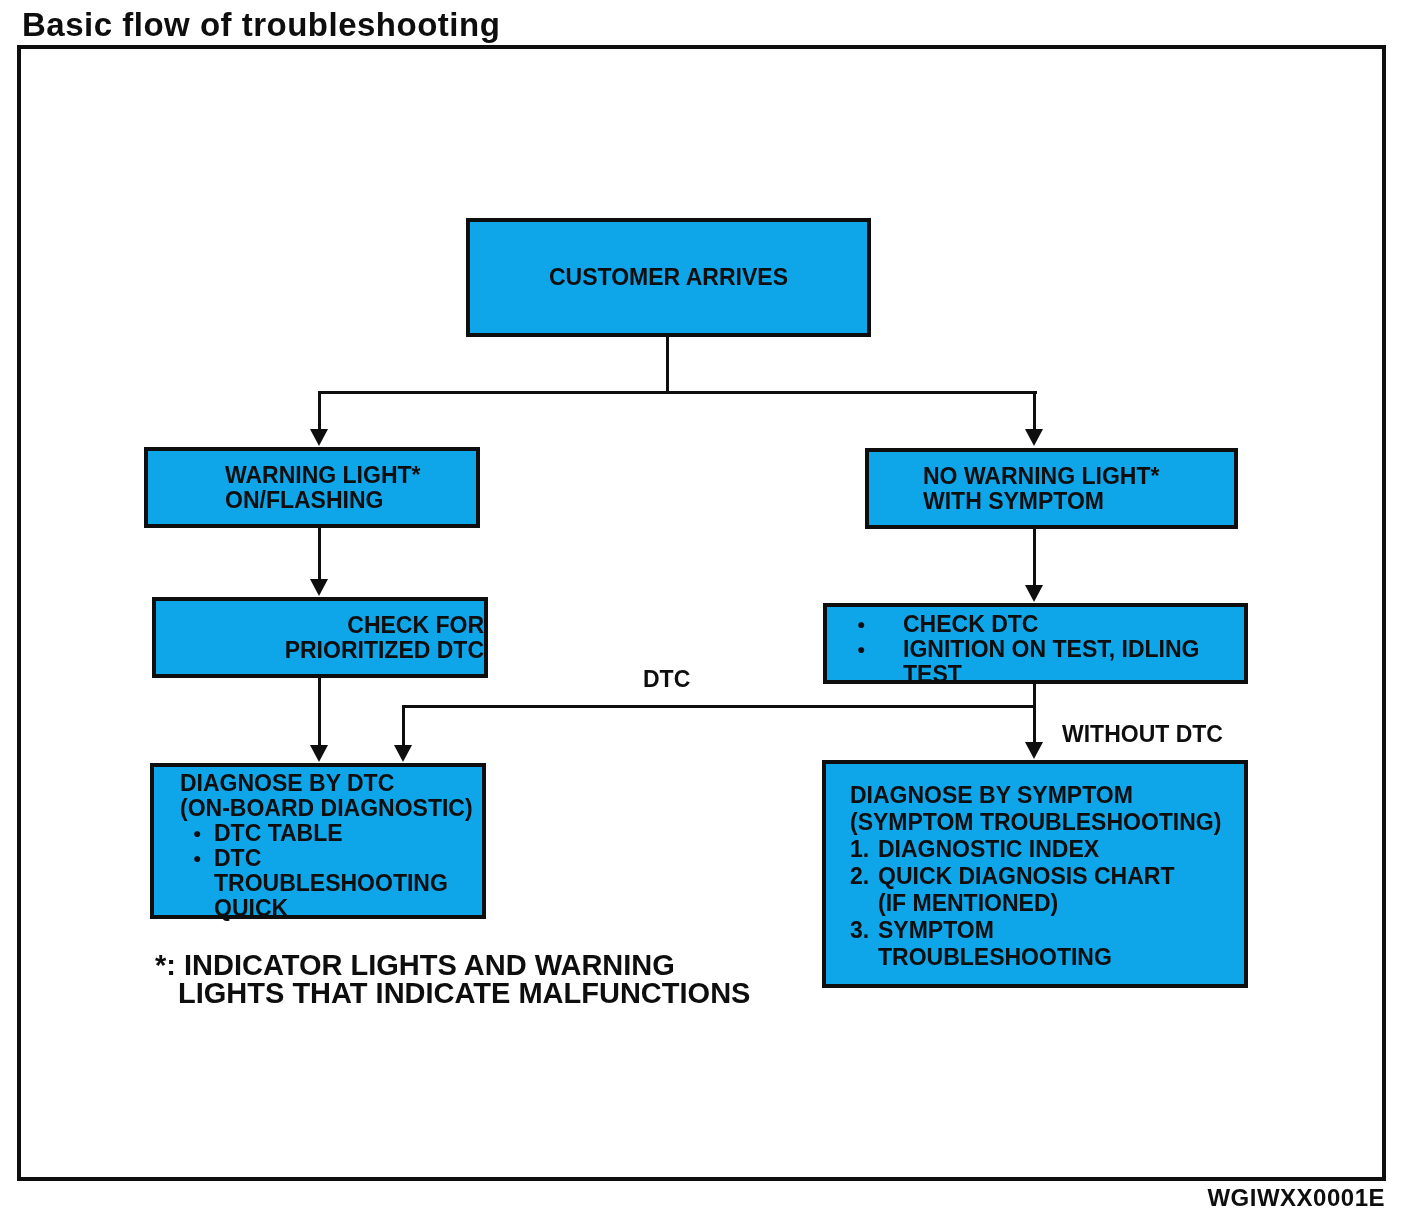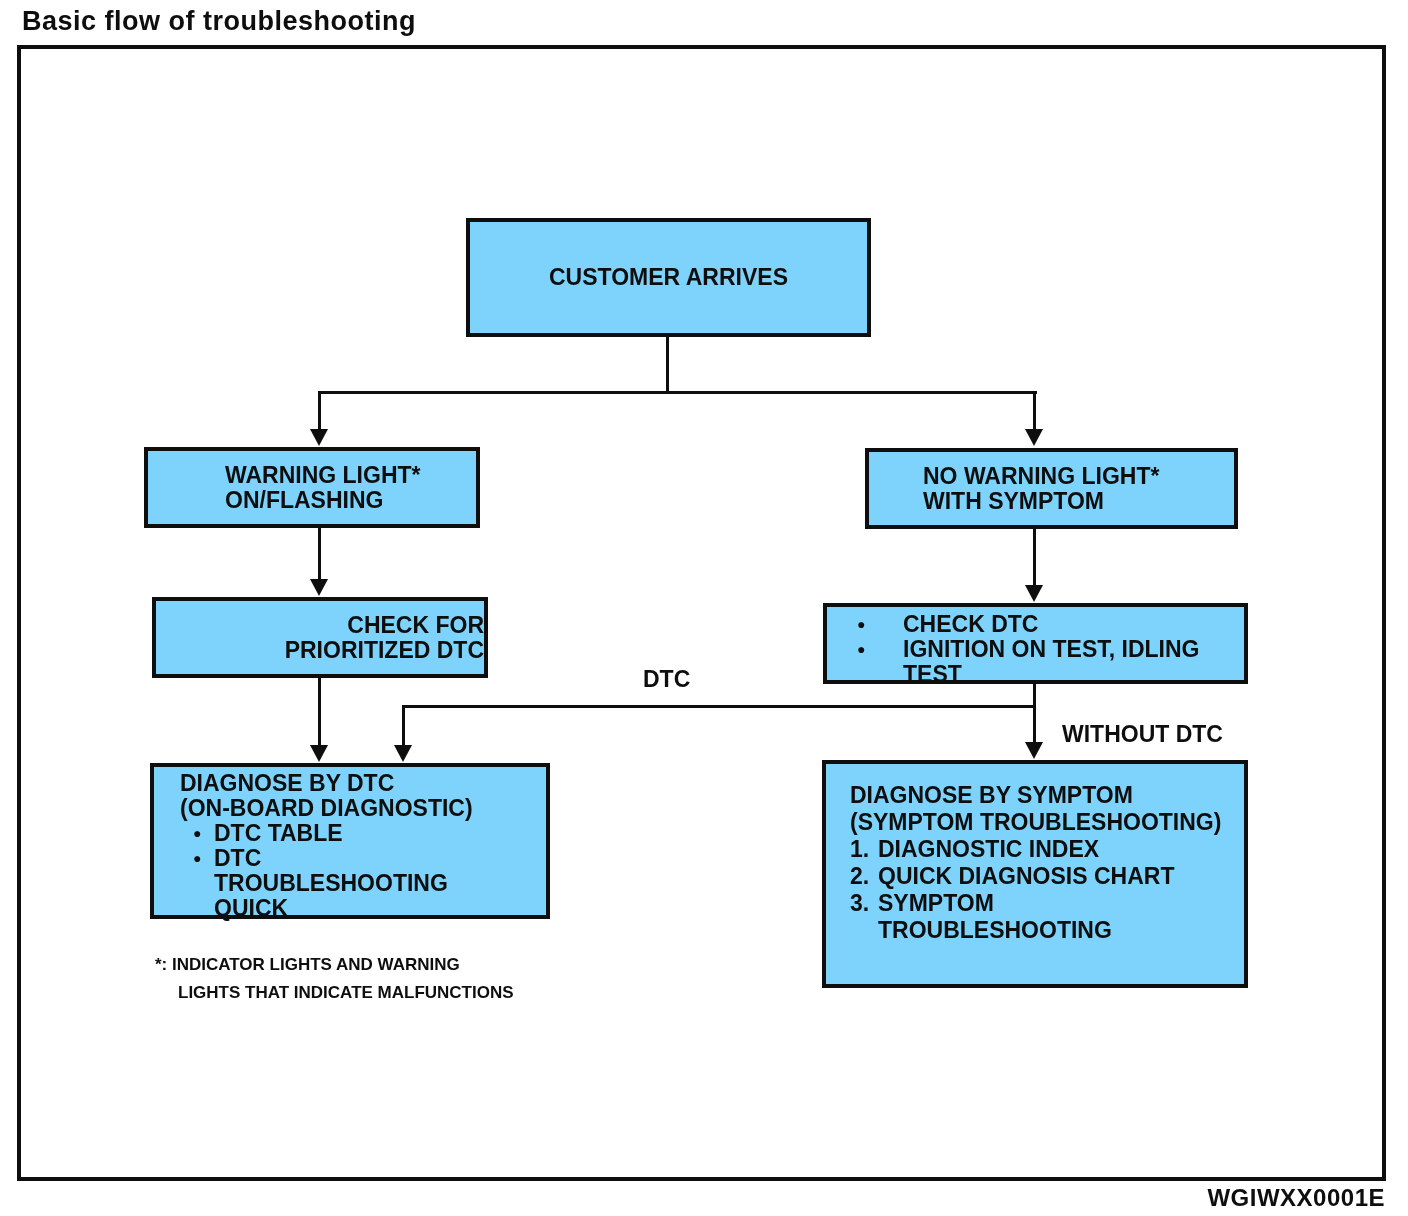--- a/index.html
+++ b/index.html
@@ -7,59 +7,59 @@
     position: relative;
     width: 1408px; height: 1216px;
     background: #ffffff;
     font-family: "Liberation Sans", sans-serif;
     font-weight: bold;
     color: #0e0e0e;
     overflow: hidden;
   }
   .title {
     position: absolute; left: 22px; top: 6px;
-    font-size: 27px; letter-spacing: 0.5px;
+    font-size: 33px; letter-spacing: 0.5px;
     margin: 0; white-space: nowrap;
   }
   .frame {
     position: absolute; left: 17px; top: 45px;
     width: 1369px; height: 1136px;
     border: 4px solid #0e0e0e; box-sizing: border-box;
     background: #ffffff;
   }
   .node {
     position: absolute; box-sizing: border-box;
-    border: 4px solid #0e0e0e; background: #7dd3fc;
+    border: 4px solid #0e0e0e; background: #0ea5e9;
     font-size: 23px; line-height: 25px;
   }
   .vcenter { display: flex; flex-direction: column; justify-content: center; }
   .hcenter { align-items: center; text-align: center; }
   .nw { white-space: nowrap; }
   .line { position: absolute; background: #0e0e0e; }
   .arrow {
     position: absolute; width: 0; height: 0;
     border-left: 9px solid transparent;
     border-right: 9px solid transparent;
     border-top: 17px solid #0e0e0e;
   }
   .lbl { position: absolute; font-size: 23px; white-space: nowrap; }
   .brow { display: flex; }
   .bmark { flex: 0 0 auto; font-size: 14px; line-height: 25px; }
   .nmark { flex: 0 0 auto; }
-  .footnote { position: absolute; left: 155px; top: 951px; font-size: 17px; line-height: 28px; }
+  .footnote { position: absolute; left: 155px; top: 951px; font-size: 29px; line-height: 28px; }
   .footnote .cont { margin-left: 23px; }
   .figcode { position: absolute; right: 23px; top: 1184px; font-size: 24px; letter-spacing: 0.5px; }
   
   .n-customer { left: 466px; top: 218px; width: 405px; height: 119px; }
   .n-warning  { left: 144px; top: 447px; width: 336px; height: 81px; padding-left: 77px; }
   .n-nowarn   { left: 865px; top: 448px; width: 373px; height: 81px; padding-left: 54px; }
   .n-checkpr  { left: 152px; top: 597px; width: 336px; height: 81px; padding-left: 74px; align-items: flex-end; }
   .n-checkdtc { left: 823px; top: 603px; width: 425px; height: 81px; padding: 5px 6px 0 30px; }
   .n-checkdtc .bmark { width: 46px; }
-  .n-diagdtc  { left: 150px; top: 763px; width: 400px; height: 156px; padding: 4px 4px 0 26px; }
+  .n-diagdtc  { left: 150px; top: 763px; width: 336px; height: 156px; padding: 4px 4px 0 26px; }
   .n-diagdtc .bullets { padding-left: 13px; }
   .n-diagdtc .bmark { width: 21px; }
   .n-diagsym  { left: 822px; top: 760px; width: 426px; height: 228px; padding: 18px 6px 0 24px; line-height: 27px; }
   .n-diagsym .nmark { width: 28px; }
 </style>
 </head>
 <body>
 
 <div class="page">
 
@@ -129,20 +129,21 @@
     <div class="brow">
       <span class="nmark">1.</span>
       <span>
         <div class="nw">DIAGNOSTIC INDEX</div>
       </span>
     </div>
     <div class="brow">
       <span class="nmark">2.</span>
       <span>
         <div class="nw">QUICK DIAGNOSIS CHART</div>
+        <div class="nw">(IF MENTIONED)</div>
       </span>
     </div>
     <div class="brow">
       <span class="nmark">3.</span>
       <span>
         <div class="nw">SYMPTOM</div>
         <div class="nw">TROUBLESHOOTING</div>
       </span>
     </div>
   </div>

